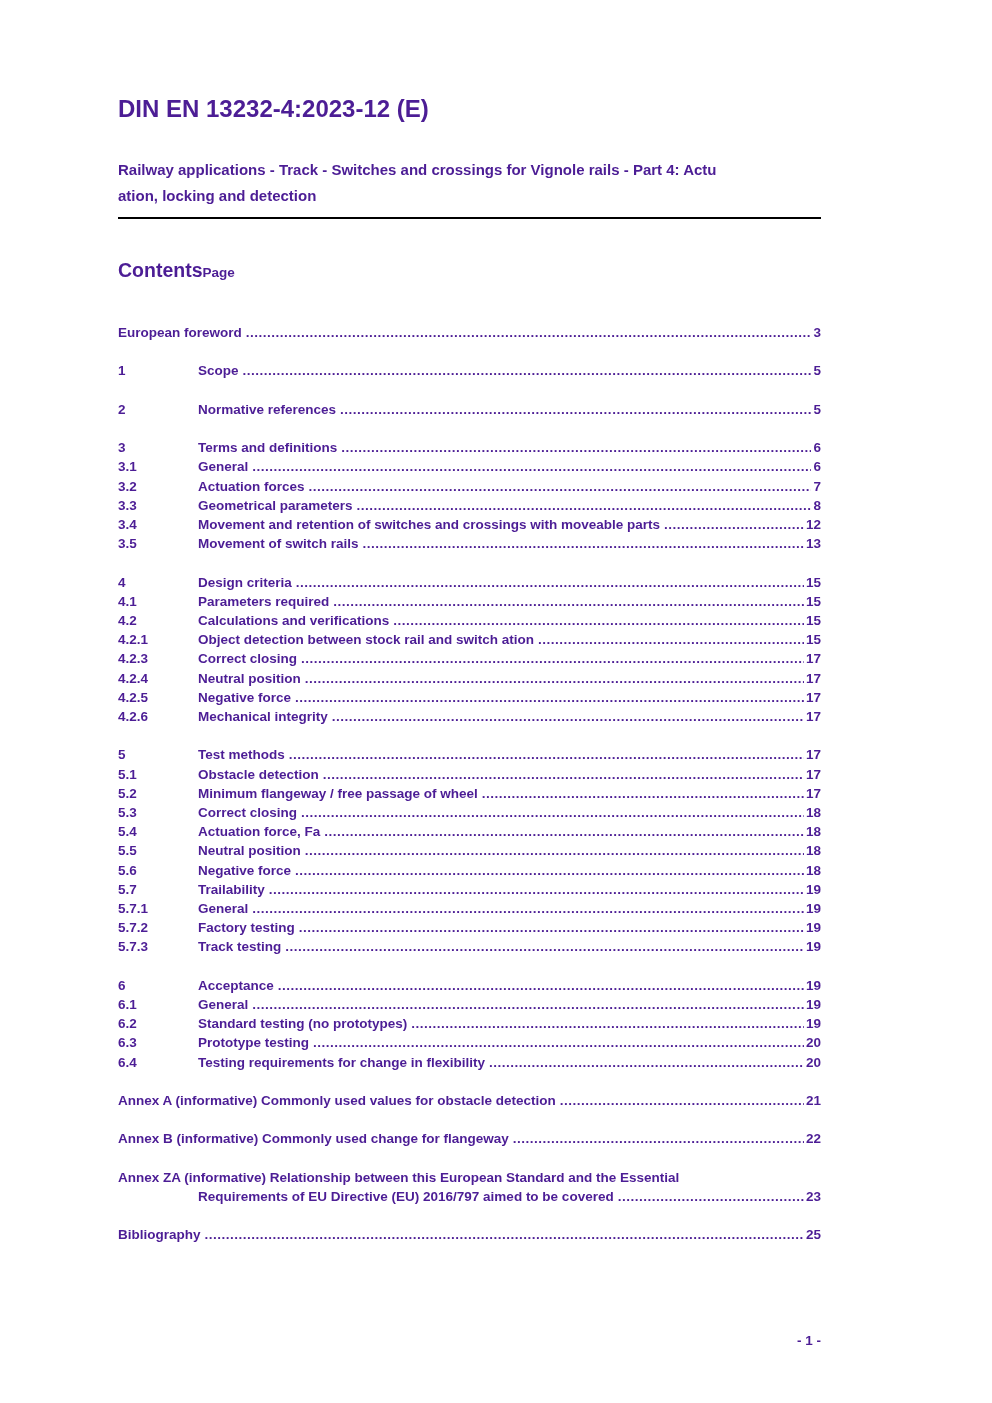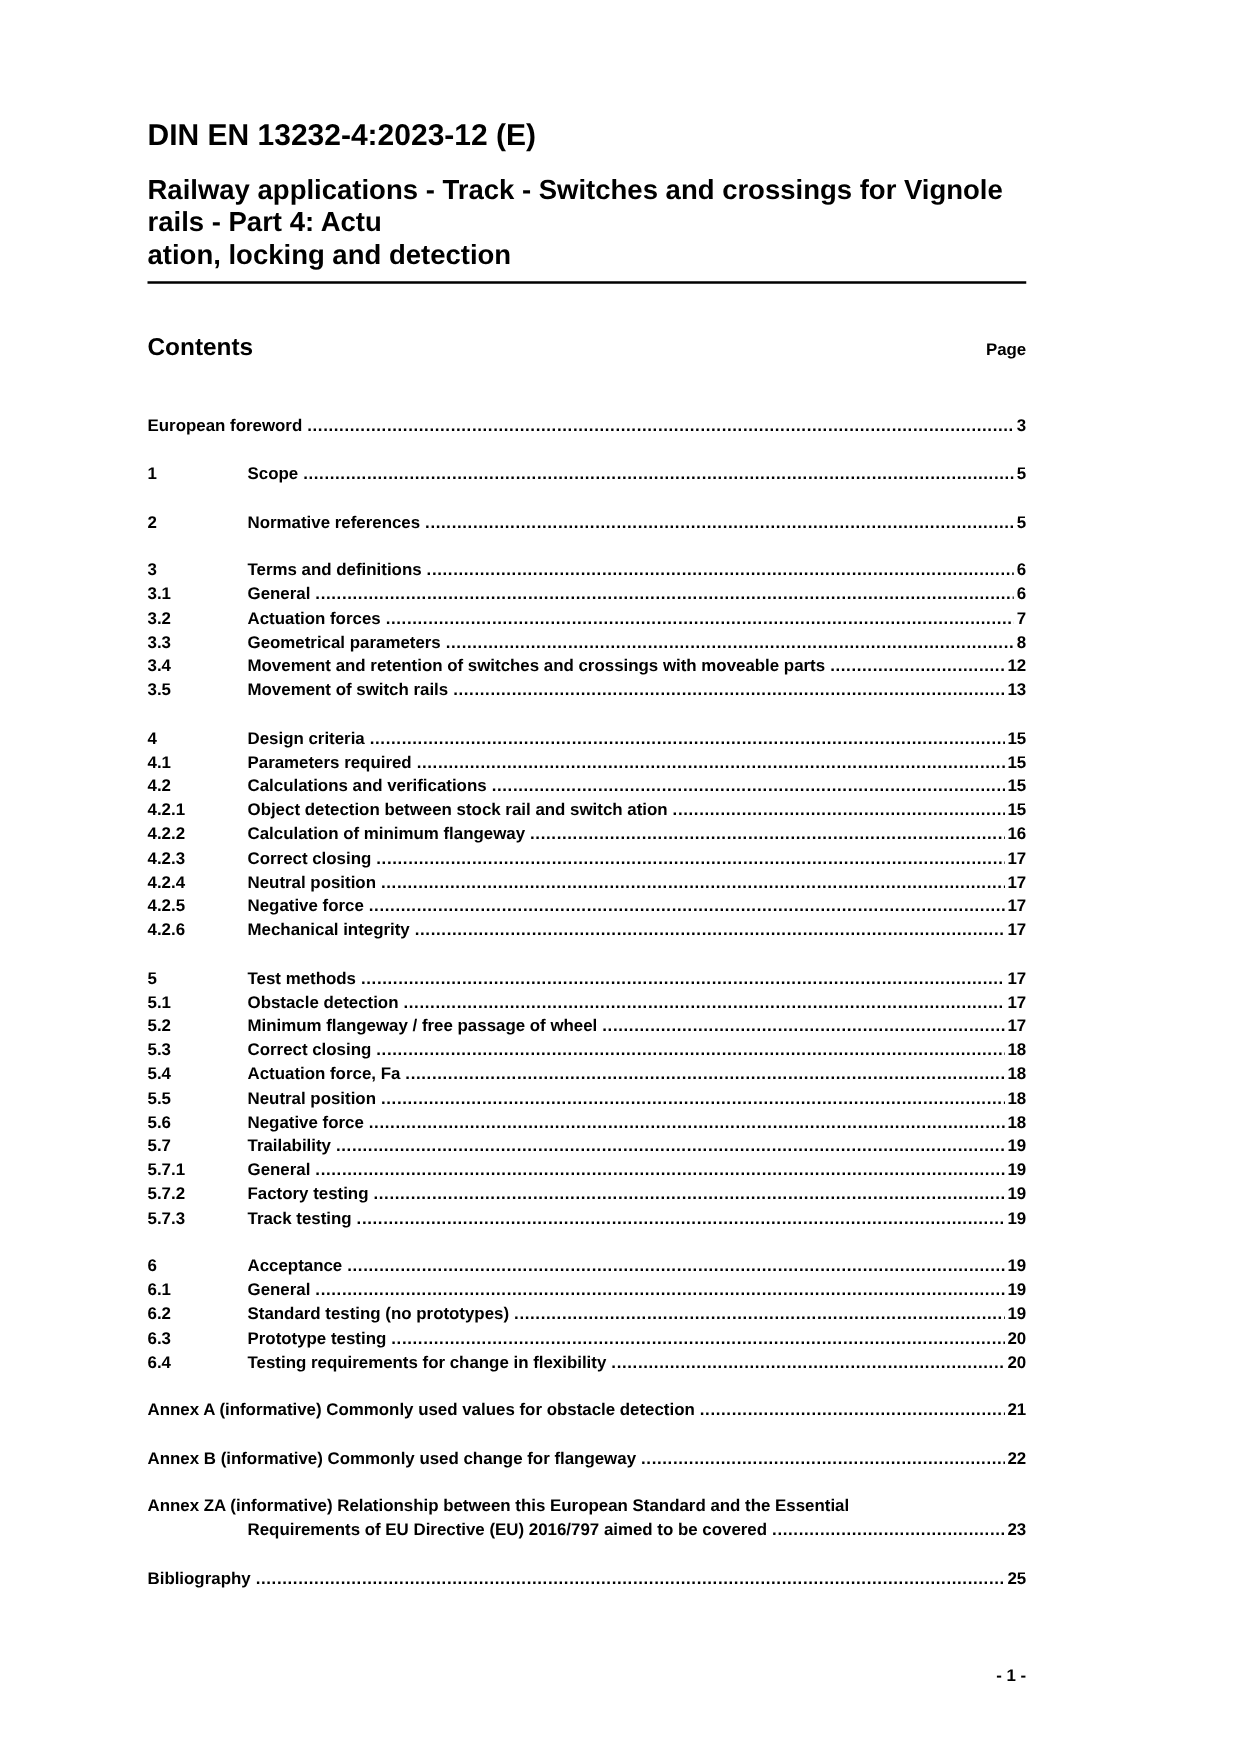--- a/index.html
+++ b/index.html
@@ -2,41 +2,40 @@
 <html><head>
 <meta charset="utf-8">
 <style>
   * { margin: 0; padding: 0; box-sizing: border-box; }
   html, body { background: #ffffff; }
   .page {
     width: 888px;
     height: 1403px;
     position: relative;
     background: #ffffff;
-    color: #000000;
+    color: #4c1d95;
     font-family: "Liberation Sans", sans-serif;
     font-weight: bold;
     padding: 95px 67px 0 118px;
     overflow: hidden;
   }
   .doc-id {
     font-size: 24px;
     line-height: 28px;
   }
   .doc-title {
-    margin-top: 16px;
-    font-size: 22px;
+    margin-top: 34px;
+    font-size: 15px;
     line-height: 26px;
     border-bottom: 2px solid #000;
     padding-bottom: 8px;
   }
   .contents-bar {
     margin-top: 40px;
     display: flex;
-    justify-content: space-between;
     align-items: baseline;
   }
   .contents-heading { font-size: 19.5px; line-height: 22px; }
   .page-col-label { font-size: 13.5px; }
   .toc {
     margin-top: 42px;
     font-size: 13.5px;
     line-height: 19.2px;
   }
   .toc-row { display: flex; align-items: flex-end; }
@@ -154,26 +153,20 @@
         <span class="toc-dots"></span>
         <span class="toc-page">15</span>
       </div>
       <div class="toc-row">
         <span class="toc-num">4.2.1</span>
         <span class="toc-title">Object detection between stock rail and switch ation</span>
         <span class="toc-dots"></span>
         <span class="toc-page">15</span>
       </div>
       <div class="toc-row">
-        <span class="toc-num">4.2.2</span>
-        <span class="toc-title">Calculation of minimum flangeway</span>
-        <span class="toc-dots"></span>
-        <span class="toc-page">16</span>
-      </div>
-      <div class="toc-row">
         <span class="toc-num">4.2.3</span>
         <span class="toc-title">Correct closing</span>
         <span class="toc-dots"></span>
         <span class="toc-page">17</span>
       </div>
       <div class="toc-row">
         <span class="toc-num">4.2.4</span>
         <span class="toc-title">Neutral position</span>
         <span class="toc-dots"></span>
         <span class="toc-page">17</span>

